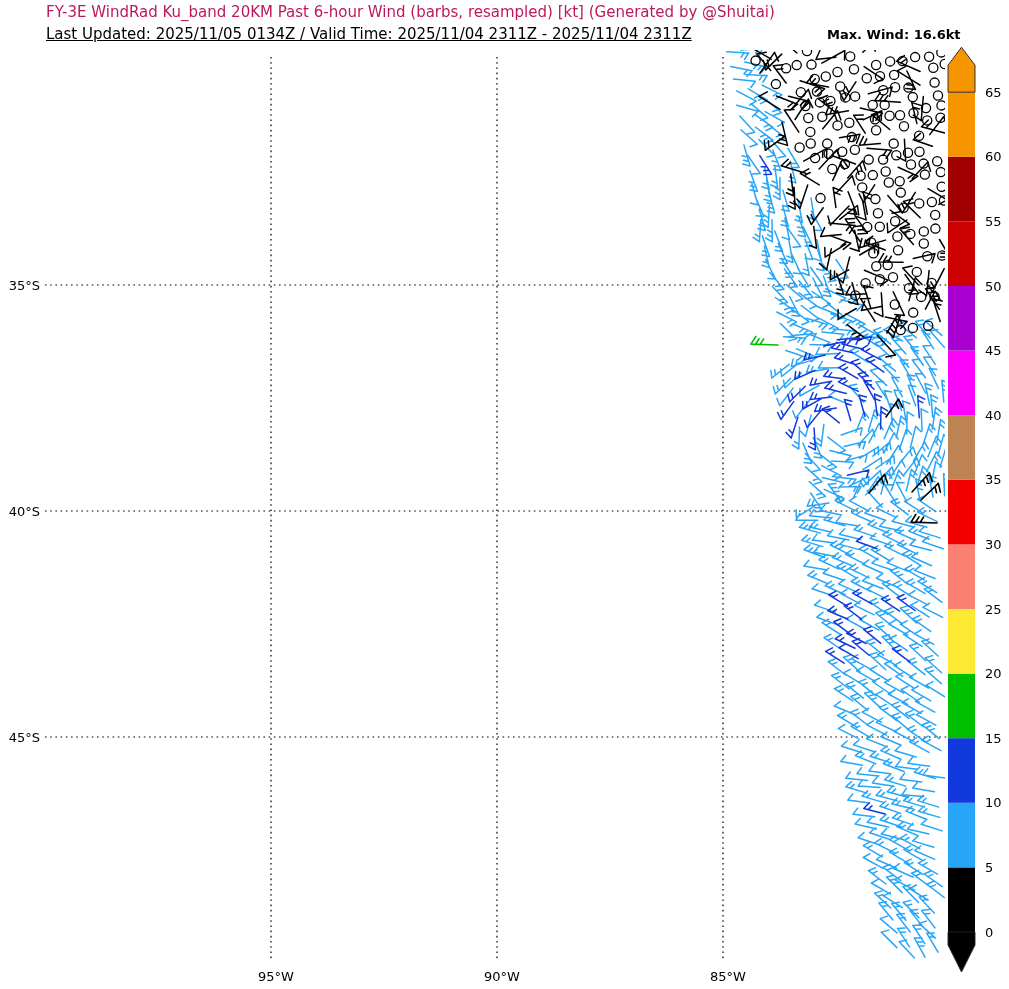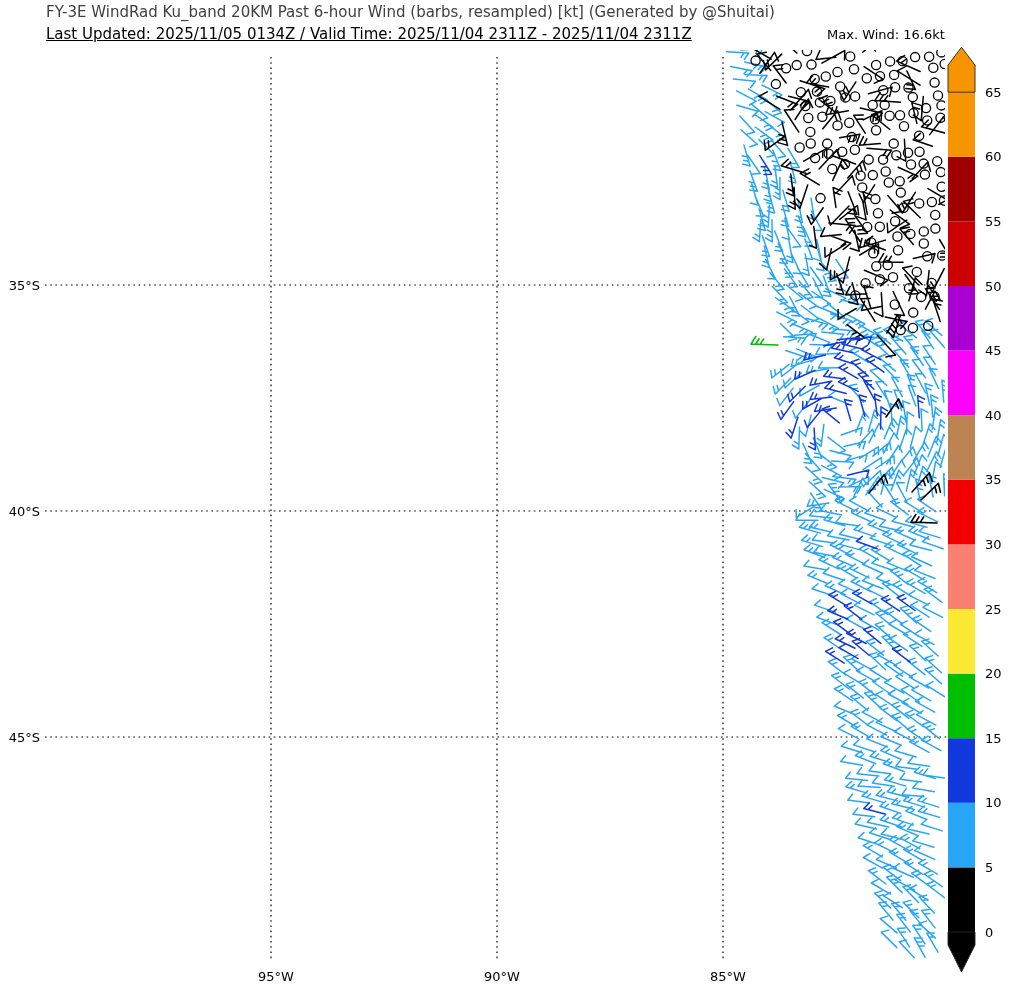--- a/index.html
+++ b/index.html
@@ -1,20 +1,20 @@
 <!DOCTYPE html>
 <html><head>
 <meta charset="utf-8">
 <style>
   html,body{margin:0;padding:0;background:#ffffff;}
   body{font-family:"DejaVu Sans","Liberation Sans",sans-serif;}
   .figure{position:relative;width:1009px;height:989px;background:#ffffff;overflow:hidden;}
-  .title-line1{position:absolute;left:46px;top:3px;font-size:15px;color:#404040;white-space:nowrap;}
+  .title-line1{position:absolute;left:46px;top:3px;font-size:15px;color:#be185d;white-space:nowrap;}
   .title-line2{position:absolute;left:46px;top:25px;font-size:15px;color:#000;white-space:nowrap;text-decoration:underline;}
-  .maxwind{position:absolute;left:827px;top:27px;font-size:13px;color:#000;white-space:nowrap;}
+  .maxwind{position:absolute;left:827px;top:27px;font-size:13px;color:#000;white-space:nowrap;font-weight:bold;}
   svg{position:absolute;left:0;top:0;}
   text{font-family:"DejaVu Sans","Liberation Sans",sans-serif;}
 </style>
 </head>
 <body>
 
 <div class="figure">
   <div class="title-line1">FY-3E WindRad Ku_band 20KM Past 6-hour Wind (barbs, resampled) [kt] (Generated by @Shuitai)</div>
   <div class="title-line2">Last Updated: 2025/11/05 0134Z / Valid Time: 2025/11/04 2311Z - 2025/11/04 2311Z</div>
   <div class="maxwind">Max. Wind: 16.6kt</div>

